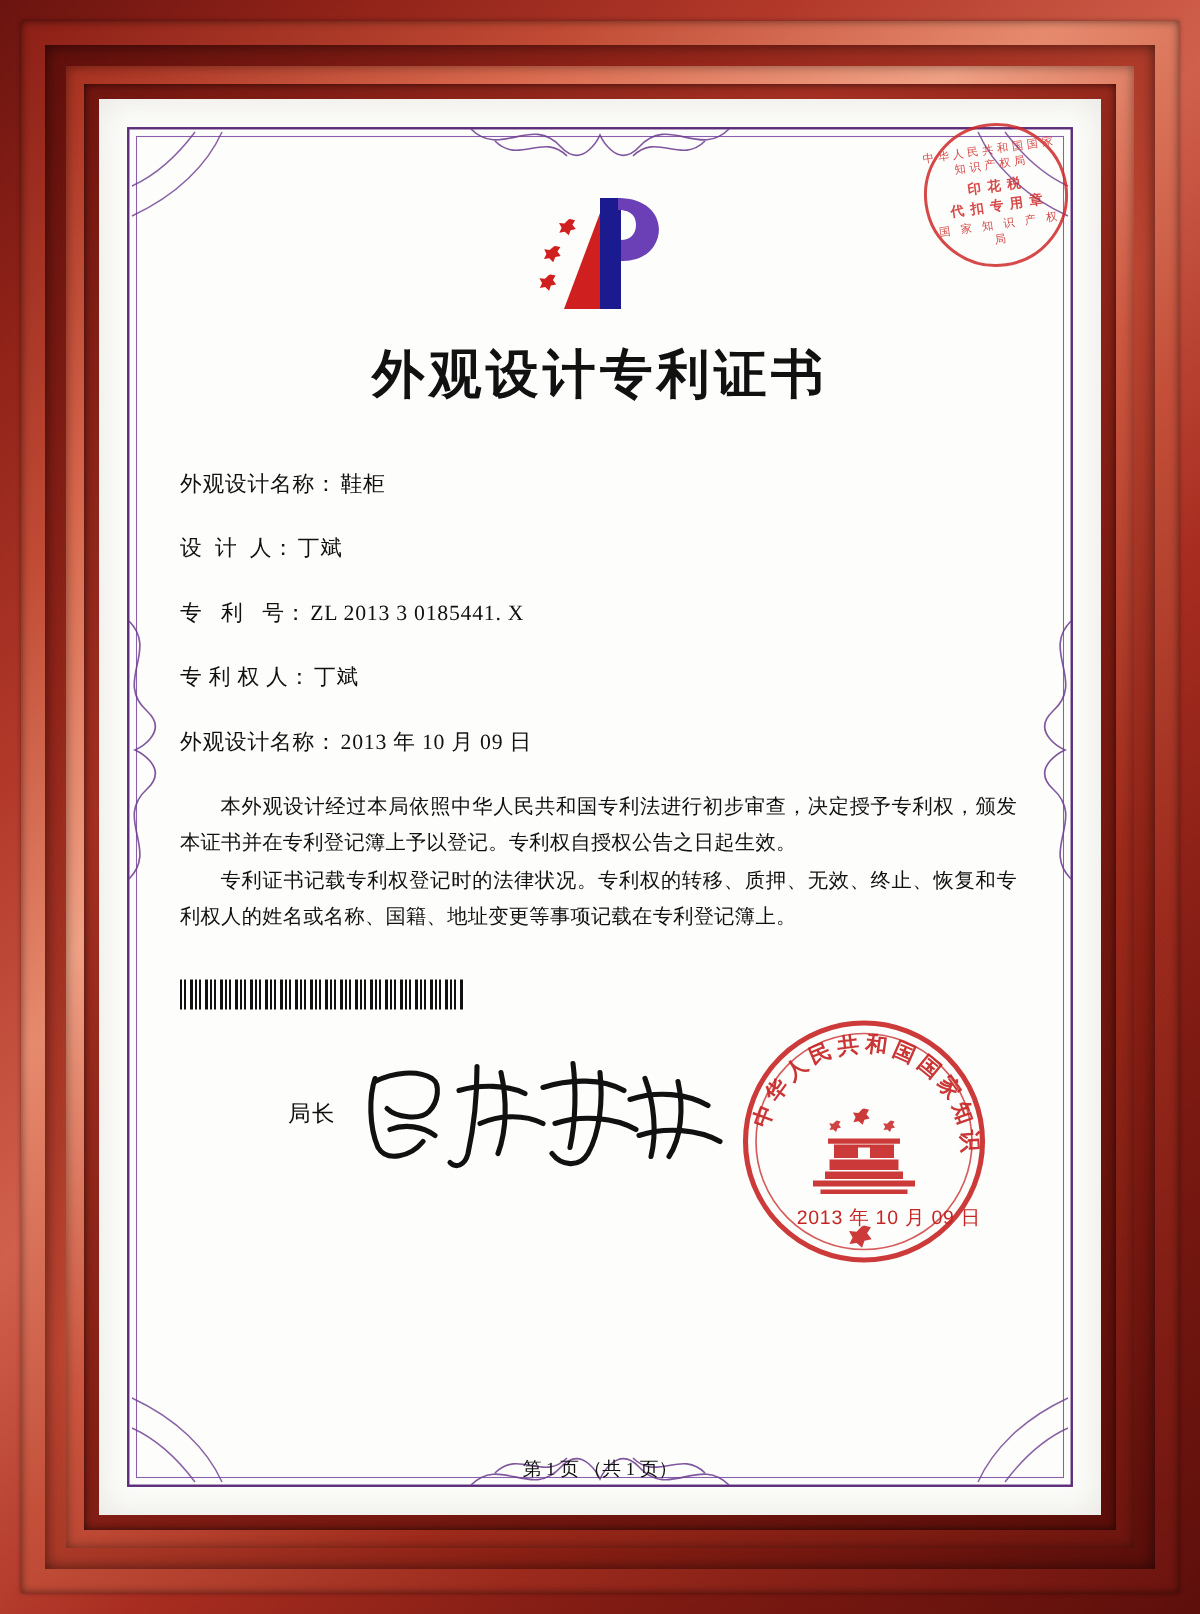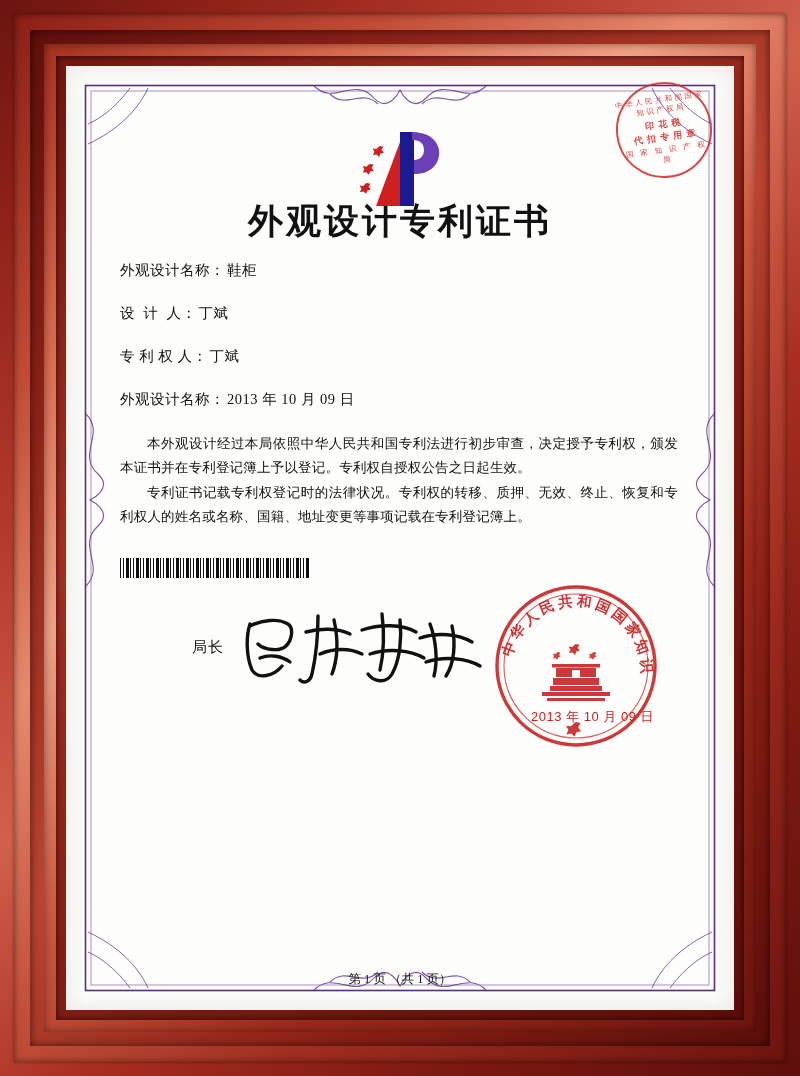--- a/index.html
+++ b/index.html
@@ -98,26 +98,26 @@
   .stamp-top .st-arc-top { top: 11px; }
   .stamp-top .st-arc-bottom { bottom: 11px; }
 
   
   .main-title {
     text-align: center;
     font-size: 35px;
     font-weight: bold;
     letter-spacing: 3px;
     color: #111;
-    margin-top: 88px;
+    margin-top: 116px;
     font-family: "Liberation Serif", serif;
   }
 
   
-  .fields { margin-top: 16px; padding-left: 8px; }
+  .fields { margin-top: 40px; padding-left: 8px; }
   .field-row {
     display: flex;
     align-items: baseline;
     font-size: 14.5px;
     color: #111;
     margin-bottom: 24px;
     letter-spacing: 0.5px;
   }
   .field-label { white-space: pre; }
   .field-value { margin-left: 2px; }
@@ -243,20 +243,24 @@
       <div class="main-title">外观设计专利证书</div>
 
       <div class="fields">
         <div class="field-row">
           <span class="field-label">外观设计名称：</span>
           <span class="field-value">鞋柜</span>
         </div>
         <div class="field-row">
           <span class="field-label">设  计  人：</span>
           <span class="field-value">丁斌</span>
+        </div>
+        <div class="field-row">
+          <span class="field-label">专   利   号：</span>
+          <span class="field-value">ZL 2013 3 0185441. X</span>
         </div>
         <div class="field-row">
           <span class="field-label">专 利 权 人：</span>
           <span class="field-value">丁斌</span>
         </div>
         <div class="field-row">
           <span class="field-label">外观设计名称：</span>
           <span class="field-value">2013 年 10 月 09 日</span>
         </div>
       </div>

